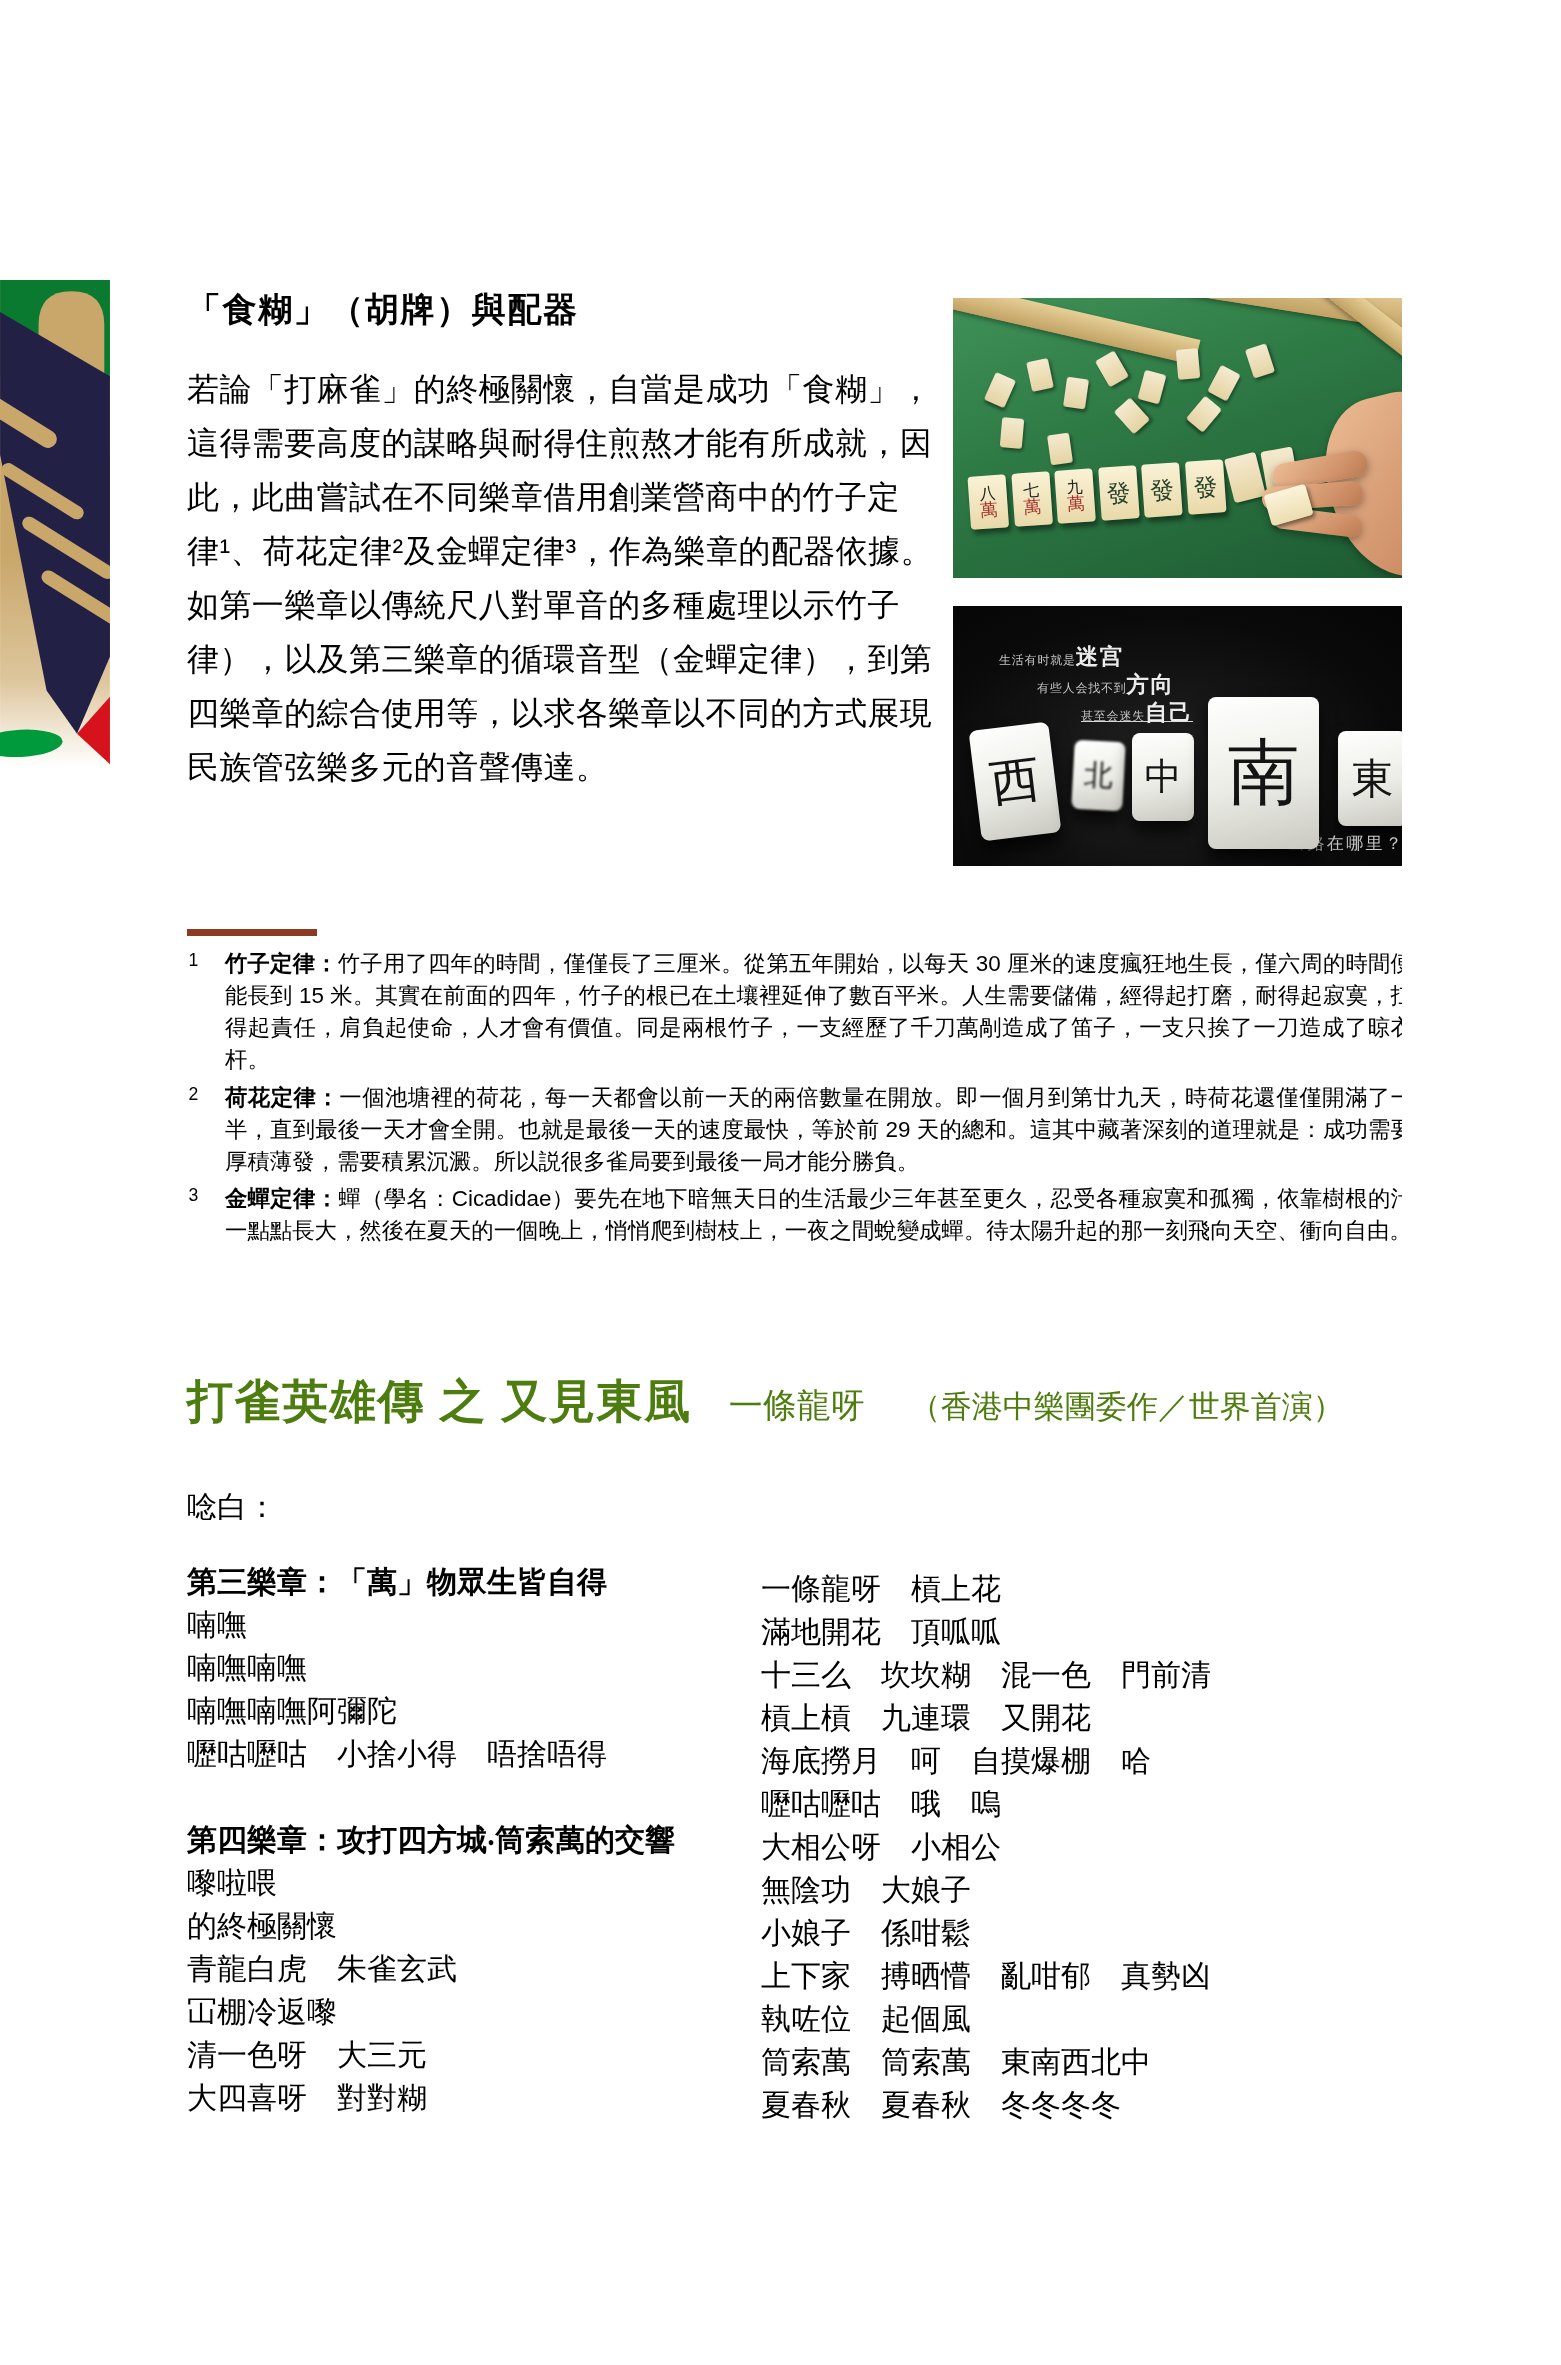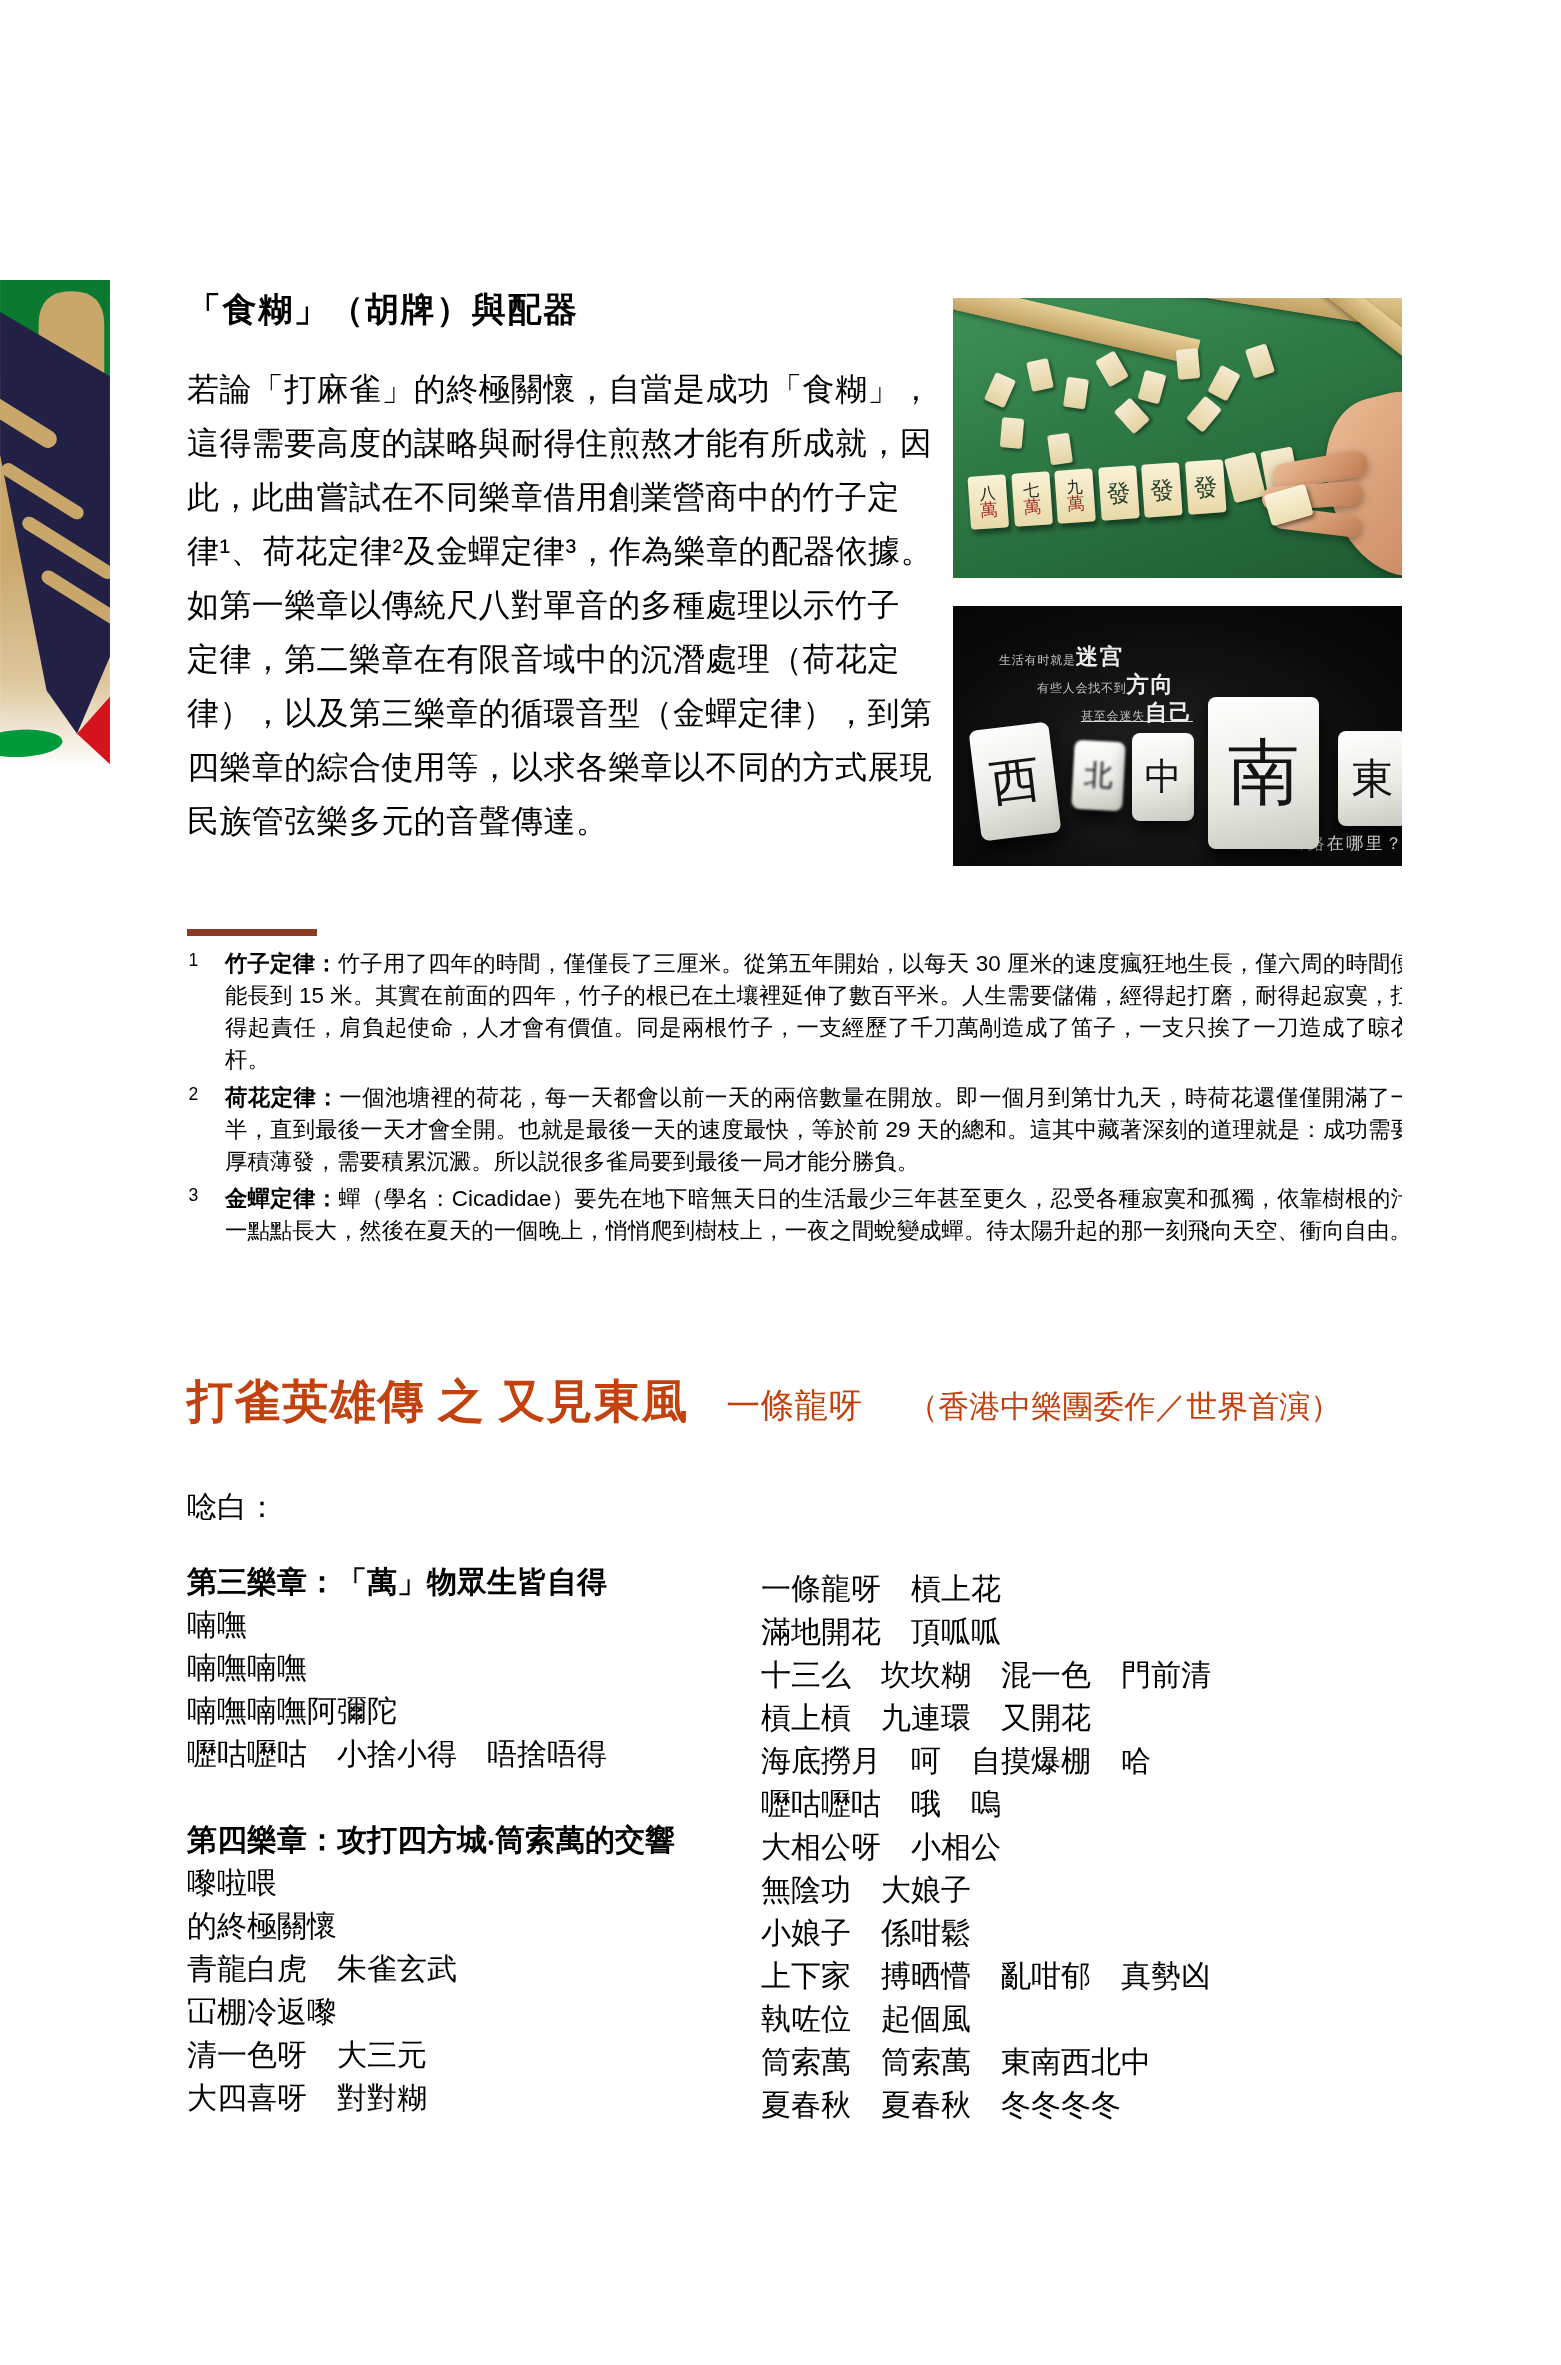--- a/index.html
+++ b/index.html
@@ -49,21 +49,21 @@
 
   
   .fn-rule{position:absolute;left:187px;top:929px;width:130px;height:7.2px;background:#8c3a24;}
   .footnotes{position:absolute;left:187px;top:948px;width:1226px;font-size:22.4px;line-height:32px;}
   .fn{position:relative;padding-left:38px;margin-bottom:5.6px;text-align:justify;}
   .fn-num{position:absolute;left:1.6px;top:-4px;font-size:17.6px;}
   .fn-term{font-weight:bold;}
 
   
   .comp-title{position:absolute;left:187px;top:1371px;display:flex;align-items:baseline;white-space:nowrap;
-              font-family:Liberation Serif, serif;color:#c2410c;}
+              font-family:Liberation Sans, sans-serif;color:#4d7c0f;}
   .ct-main{font-size:46px;font-weight:bold;letter-spacing:1.6px;}
   .ct-composer{font-size:34px;margin-left:37px;}
   .ct-commission{font-size:31px;margin-left:45px;}
 
   .recite{position:absolute;left:187px;top:1487px;font-size:30px;}
 
   
   .lyrics-left{position:absolute;left:187px;top:1560px;font-size:30px;line-height:43px;}
   .lyrics-right{position:absolute;left:761px;top:1567px;font-size:30px;line-height:43px;}
   .lyr-h{font-weight:bold;}
@@ -99,21 +99,20 @@
   </svg>
 
   <div class="sec-heading">「食糊」（胡牌）與配器</div>
 
   <div class="bodytext">
     <div class="bl">若論「打麻雀」的終極關懷，自當是成功「食糊」，</div>
     <div class="bl">這得需要高度的謀略與耐得住煎熬才能有所成就，因</div>
     <div class="bl">此，此曲嘗試在不同樂章借用創業營商中的竹子定</div>
     <div class="bl">律¹、荷花定律²及金蟬定律³，作為樂章的配器依據。</div>
     <div class="bl">如第一樂章以傳統尺八對單音的多種處理以示竹子</div>
-    <div class="bl">定律，第二樂章在有限音域中的沉潛處理（荷花定</div>
     <div class="bl">律），以及第三樂章的循環音型（金蟬定律），到第</div>
     <div class="bl">四樂章的綜合使用等，以求各樂章以不同的方式展現</div>
     <div class="bl">民族管弦樂多元的音聲傳達。</div>
   </div>
 
   <div class="photo photo1">
     <div class="rail" style="left:-24px;top:11.2px;width:272px;height:26px;transform:rotate(13deg);"></div>
     <div class="rail" style="left:200px;top:-21px;width:312px;height:37px;transform:rotate(9deg);"></div>
     <div class="rail" style="left:344px;top:32px;width:208px;height:22.4px;transform:rotate(38deg);"></div>
     <div class="flat-tile" style="left:36px;top:77px;transform:rotate(24deg);"></div>

